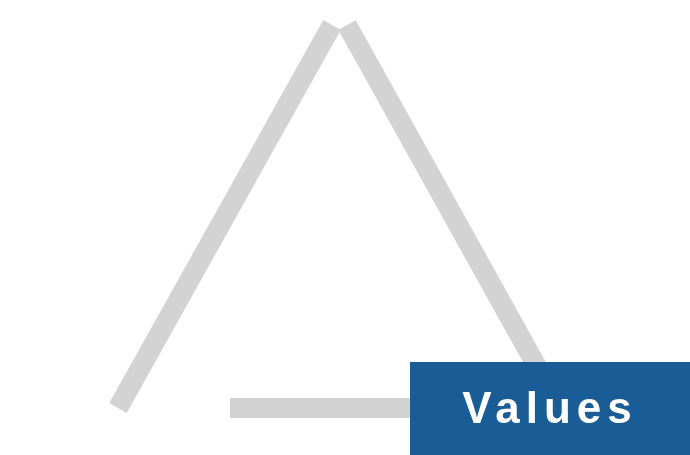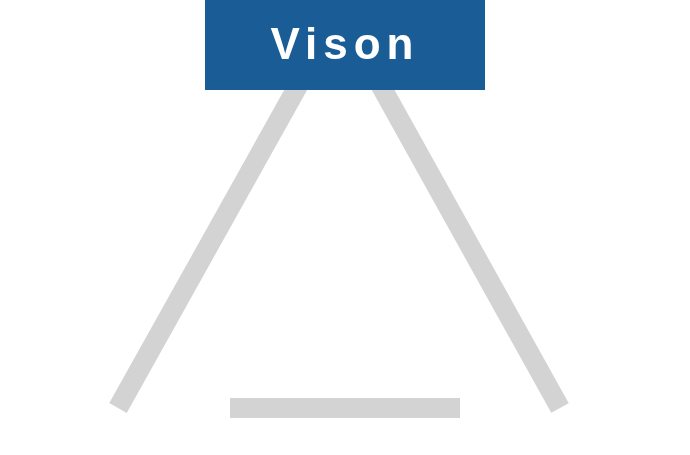--- a/index.html
+++ b/index.html
@@ -70,19 +70,19 @@
 <body>
 
 <div class="stage">
 
   <svg class="edges" viewBox="0 0 690 455" xmlns="http://www.w3.org/2000/svg" aria-hidden="true">
     <line x1="332" y1="25" x2="118" y2="408"></line>
     <line x1="347" y1="25" x2="560" y2="408"></line>
     <line x1="230" y1="408" x2="460" y2="408"></line>
   </svg>
 
-  <div class="node node-vision">
-    <span class="node-label">Vison</span>
-  </div>
 
 
+  <div class="node node-values">
+    <span class="node-label">Values</span>
+  </div>
 
 </div>
 
 </body></html>

